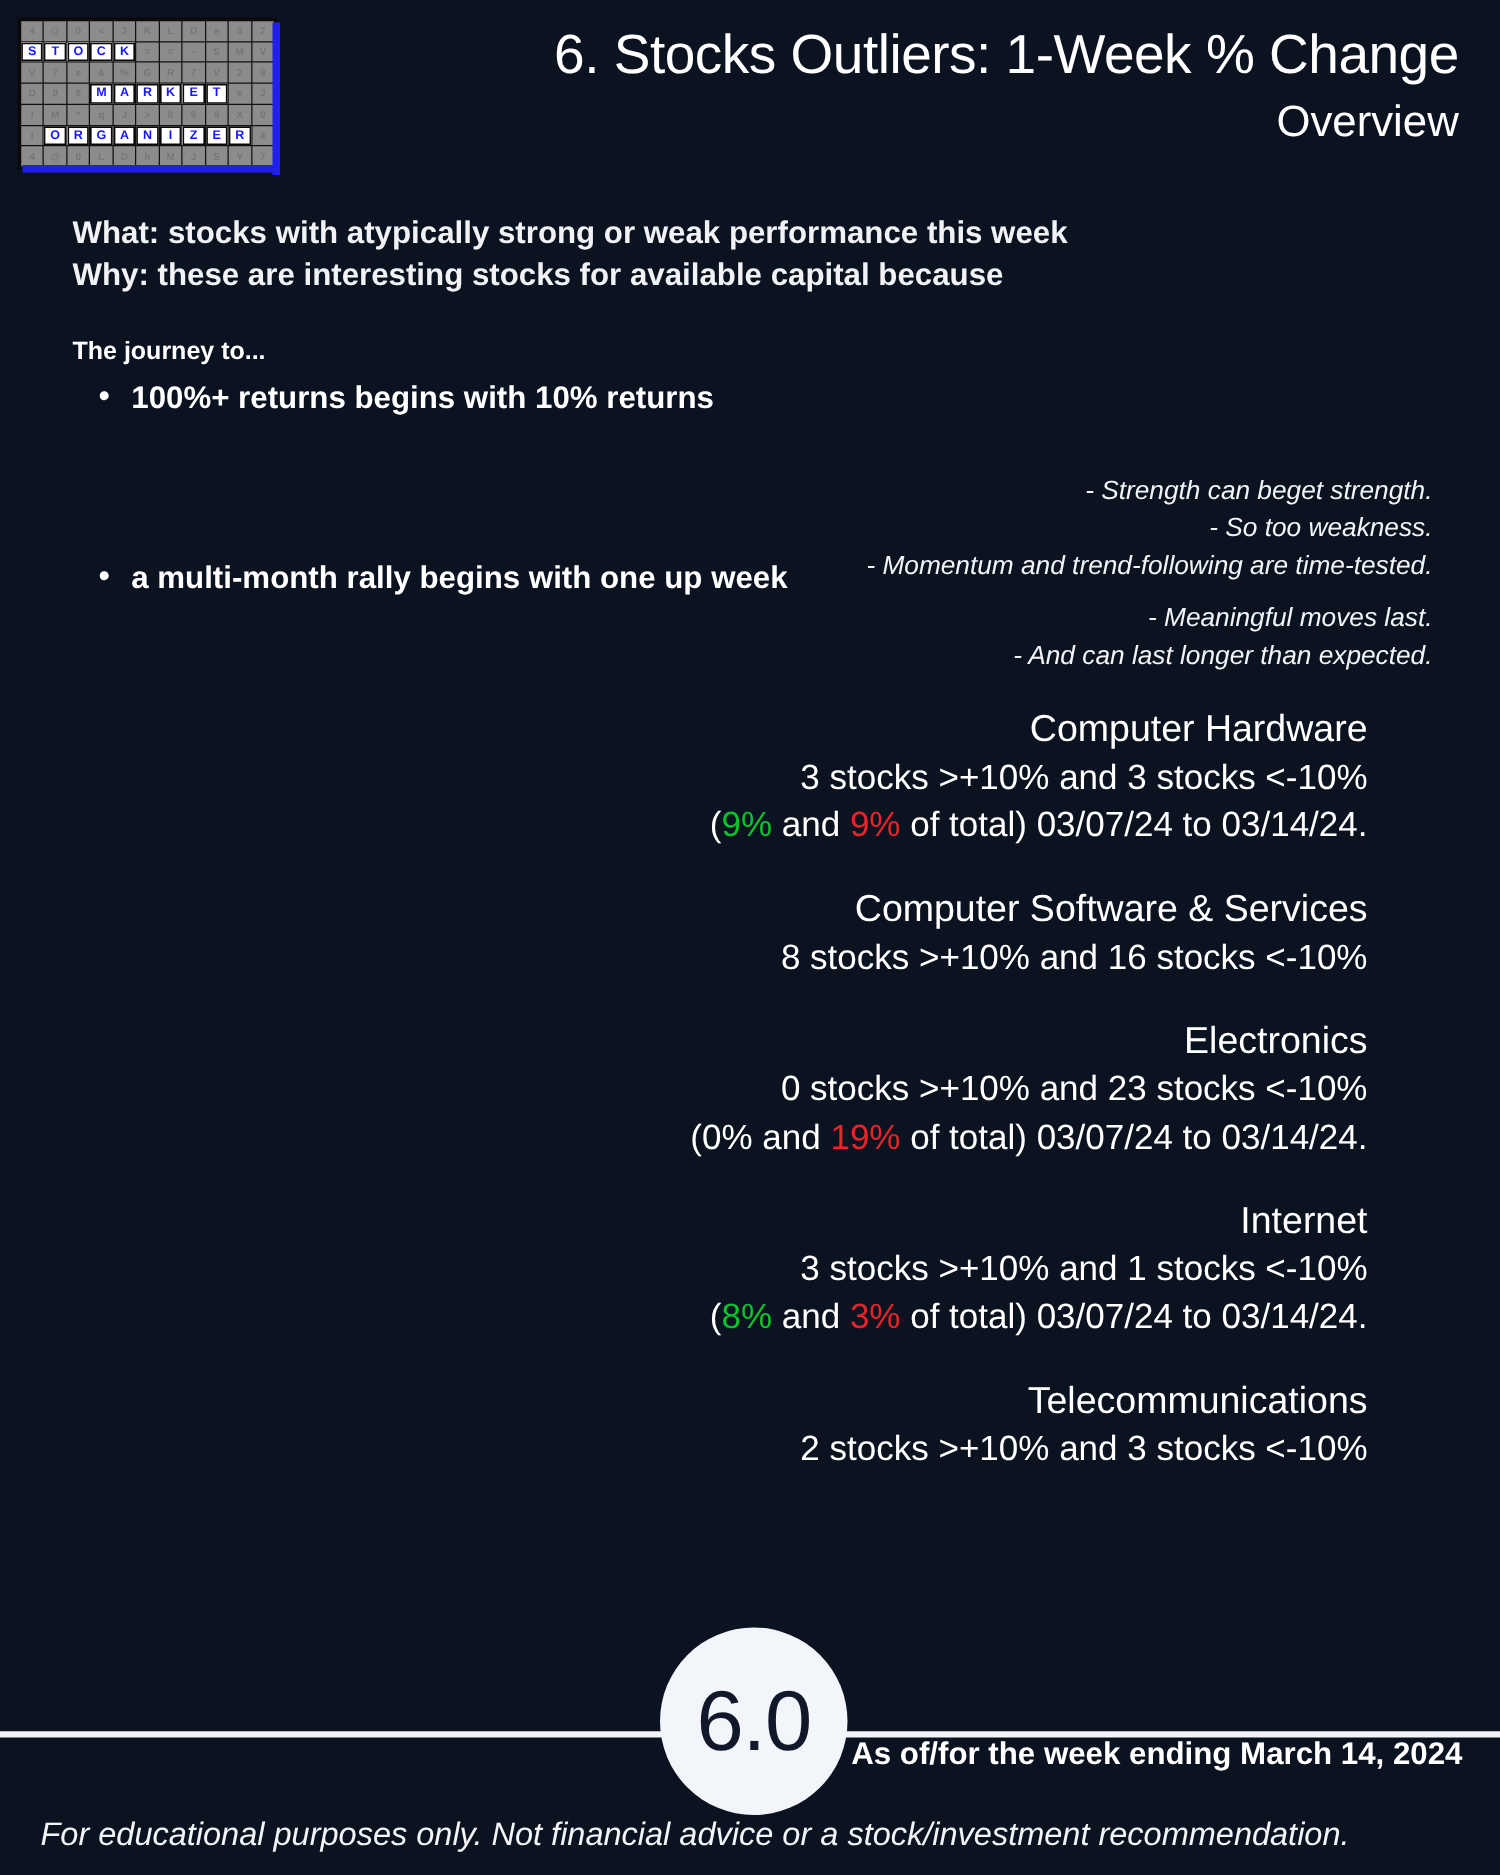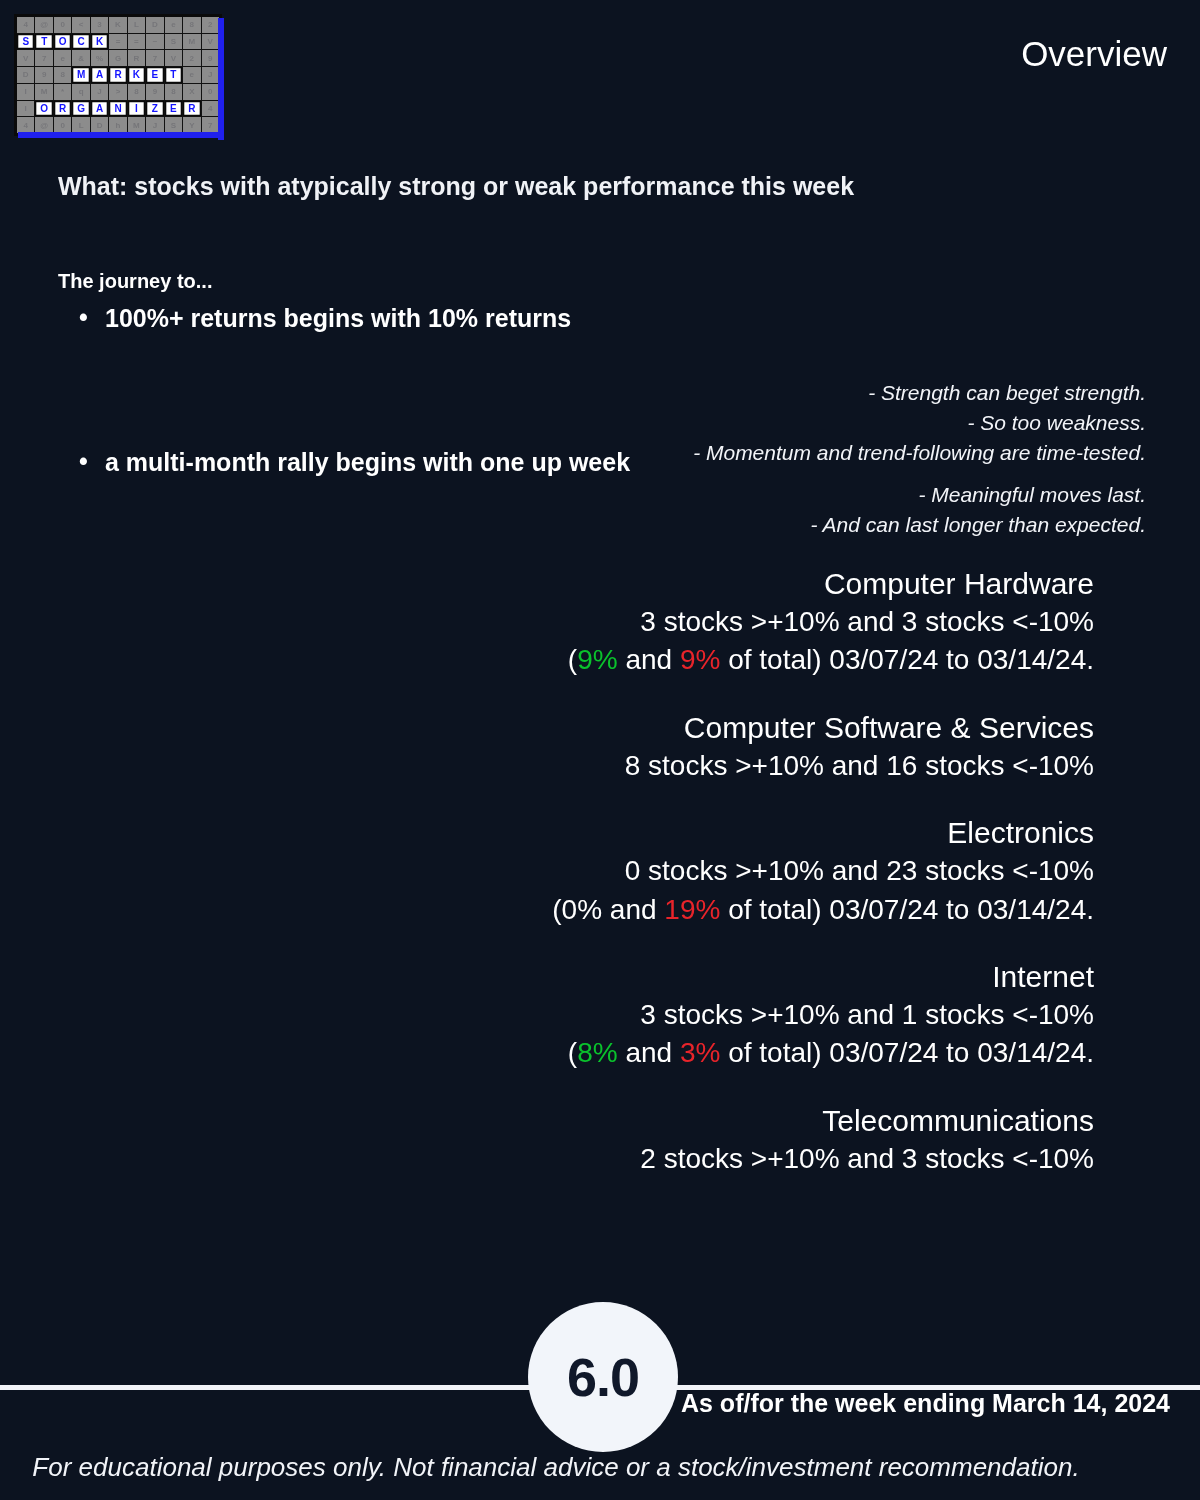--- a/index.html
+++ b/index.html
@@ -200,22 +200,22 @@
     top: 1302px;
     width: 150px;
     height: 150px;
     border-radius: 50%;
     background: #f2f5fa;
     display: flex;
     align-items: center;
     justify-content: center;
   }
   .badge-num {
-    font-size: 54px;
-    font-weight: bold;
+    font-size: 68px;
+    font-weight: normal;
     color: #10182a;
     letter-spacing: -1px;
   }
   .asof {
     position: absolute;
     right: 30px;
     top: 1389px;
     font-size: 25px;
     font-weight: bold;
     color: #ffffff;
@@ -316,26 +316,28 @@
         <div class="cell">J</div>
         <div class="cell">S</div>
         <div class="cell">Y</div>
         <div class="cell">7</div>
       </div>
   </div>
   <div class="logo-accent-r"></div>
   <div class="logo-accent-b"></div>
 
   <div class="title-wrap">
+    <div class="title">6. Stocks Outliers: 1-Week % Change</div>
     <div class="subtitle">Overview</div>
   </div>
 </div>
 
 <div class="intro">
   <div>What: stocks with atypically strong or weak performance this week</div>
+  <div>Why: these are interesting stocks for available capital because</div>
 </div>
 
 <div class="journey-head">The journey to...</div>
 
 <div class="bullet bullet-1">100%+ returns begins with 10% returns</div>
 <div class="quotes quotes-1">
   <div>- Strength can beget strength.</div>
   <div>- So too weakness.</div>
   <div>- Momentum and trend-following are time-tested.</div>
 </div>

